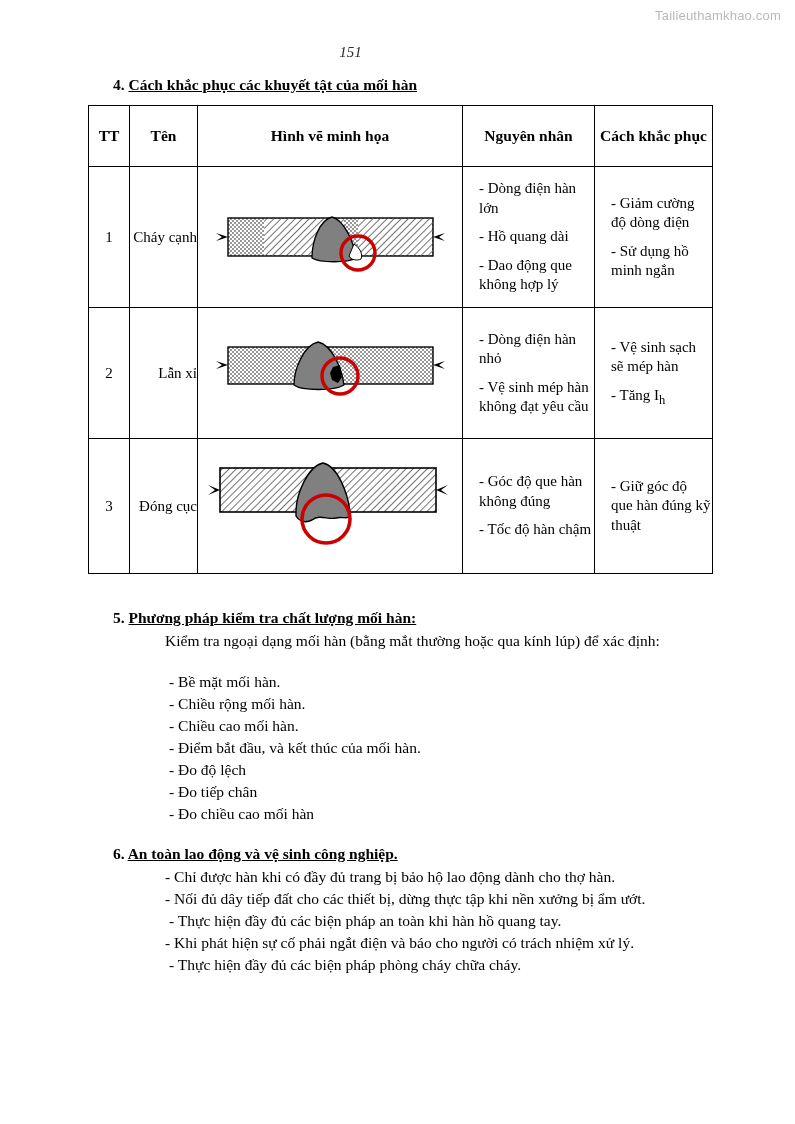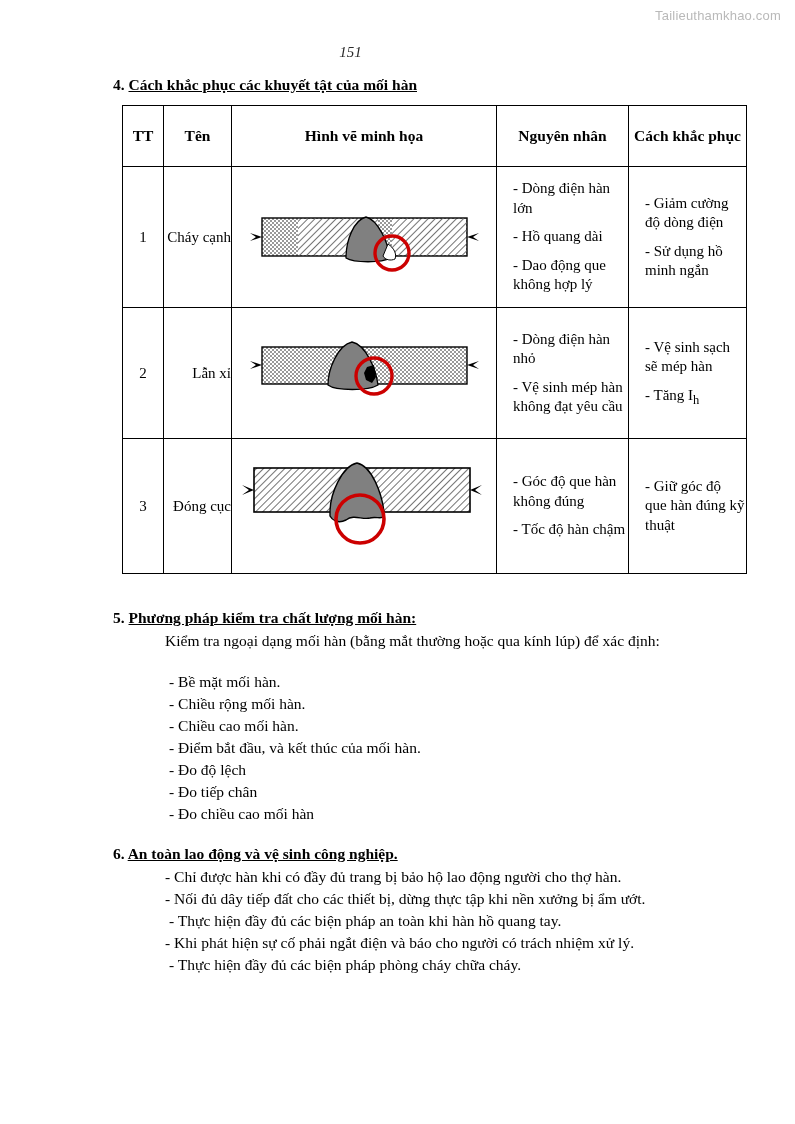--- a/index.html
+++ b/index.html
@@ -50,21 +50,21 @@
   .section-heading .num { text-decoration: none; }
   .section-heading .txt { text-decoration: underline; }
 
   #heading4 { left: 113px; top: 76px; }
   #heading5 { left: 113px; top: 609px; }
   #heading6 { left: 113px; top: 845px; }
 
   
   .defect-table {
     position: absolute;
-    left: 122px;
+    left: 88px;
     top: 105px;
     width: 624px;
     border-collapse: collapse;
     table-layout: fixed;
   }
   .defect-table td, .defect-table th {
     border: 1px solid #000000;
     padding: 0;
     vertical-align: middle;
     font-size: 15px;
@@ -303,20 +303,20 @@
     <div>- Đo độ lệch</div>
     <div>- Đo tiếp chân</div>
     <div>- Đo chiều cao mối hàn</div>
   </div>
 
   <div class="section-heading" id="heading6">
     <span class="num">6. </span><span class="txt">An toàn lao động và vệ sinh công nghiệp.</span>
   </div>
 
   <div class="para" id="p6-list">
-    <p class="ind">- Chỉ được hàn khi có đầy đủ trang bị bảo hộ lao động người cho thợ hàn.</p>
+    <p class="ind">- Chỉ được hàn khi có đầy đủ trang bị bảo hộ lao động dành cho thợ hàn.</p>
     <p class="ind">- Nối đủ dây tiếp đất cho các thiết bị, dừng thực tập khi nền xưởng bị  ẩm ướt.</p>
     <p class="ind2">- Thực hiện đầy đủ các biện pháp an toàn khi hàn hồ quang tay.</p>
     <p class="ind">- Khi phát hiện sự cố phải ngắt điện và báo cho người có trách nhiệm xử lý.</p>
     <p class="ind2">- Thực hiện đầy đủ các biện pháp phòng cháy chữa cháy.</p>
   </div>
 
 </div>
 
 </body></html>

